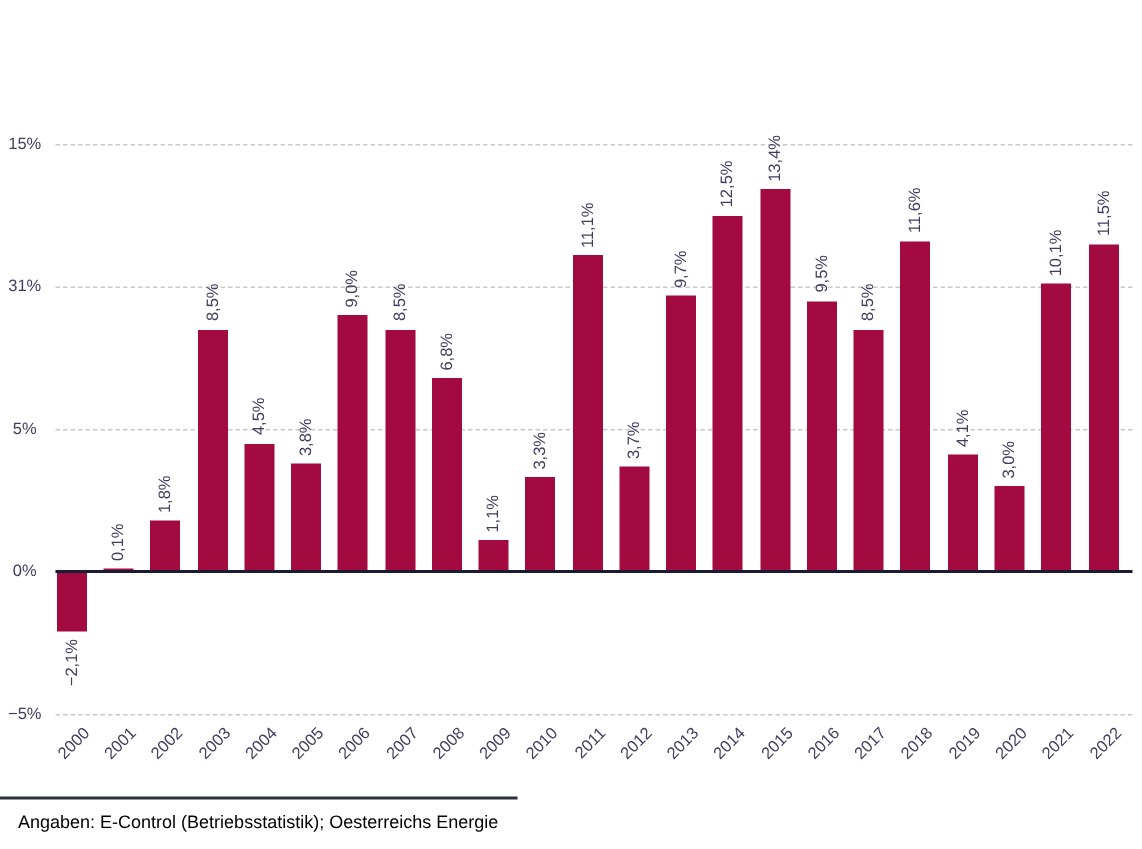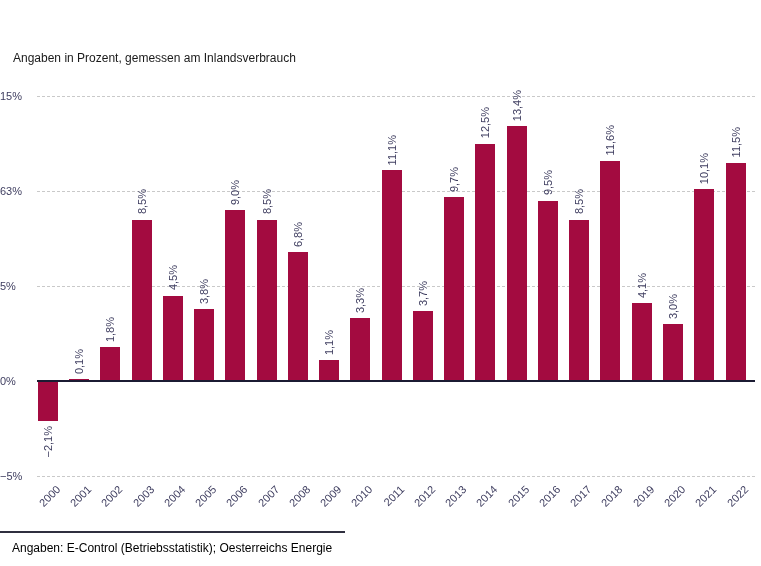--- a/index.html
+++ b/index.html
@@ -15,21 +15,21 @@
     position:absolute;left:13px;top:51px;font-size:12px;color:#1a1a1a;
   }
   #plot{position:absolute;left:0;top:0;width:761px;height:566px;}
   .gridline{
     position:absolute;height:0;border-top:1px dashed #c9c9c9;
   }
   .zero-line{
     position:absolute;height:2px;background:#1b1b33;
   }
   .ytick{
-    position:absolute;left:0;width:33px;text-align:left;font-size:11px;
+    position:absolute;left:0;width:33px;text-align:center;font-size:11px;
     color:#3f3e60;line-height:14px;
   }
   .bar{
     position:absolute;background:#a30b40;
   }
   .bar-label{
     position:absolute;writing-mode:vertical-rl;transform:rotate(180deg);
     font-size:11px;color:#3f3e60;width:14px;line-height:14px;white-space:nowrap;
     text-align:left;
   }
@@ -41,26 +41,25 @@
     position:absolute;left:0;top:531px;width:345px;height:2px;background:#2f2f3f;
   }
   .source-text{
     position:absolute;left:12px;top:541px;font-size:12px;color:#000000;
   }
 </style>
 </head>
 <body>
 
 <div id="page">
-  <div class="chart-subtitle">Angaben in Prozent, gemessen am Inlandsverbrauch</div>
   <div id="plot">
       <div class="gridline" style="left: 37px; width: 718px; top: 96px;"></div>
       <div class="ytick" style="top: 89px;">15%</div>
       <div class="gridline" style="left: 37px; width: 718px; top: 191px;"></div>
-      <div class="ytick" style="top: 184px;">63%</div>
+      <div class="ytick" style="top: 184px;">31%</div>
       <div class="gridline" style="left: 37px; width: 718px; top: 286px;"></div>
       <div class="ytick" style="top: 279px;">5%</div>
       <div class="ytick" style="top: 374px;">0%</div>
       <div class="gridline" style="left: 37px; width: 718px; top: 476px;"></div>
       <div class="ytick" style="top: 469px;">−5%</div>
       <div class="bar" style="left: 37.8px; width: 20px; top: 381px; height: 39.9px;"></div>
       <div class="bar-label" style="left: 40.8px; top: 425.9px;">−2,1%</div>
       <div class="xtick" style="left: -6.2px; top: 483px;">2000</div>
       <div class="bar" style="left: 69.06px; width: 20px; top: 379.1px; height: 1.9px;"></div>
       <div class="bar-label" style="left: 72.06px; bottom: 191.9px;">0,1%</div>

